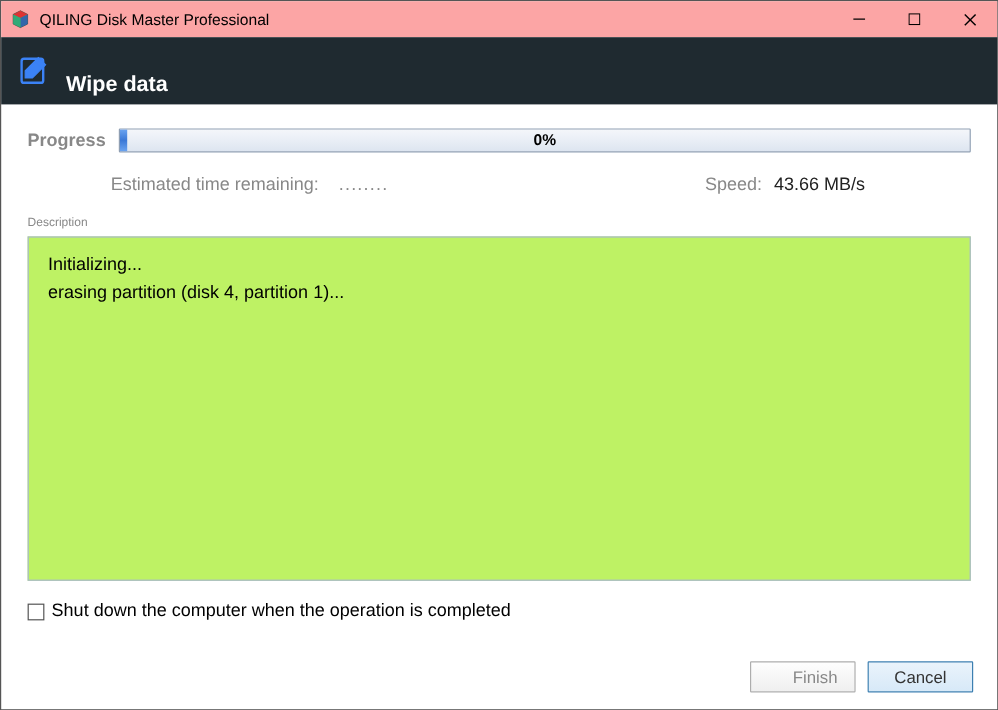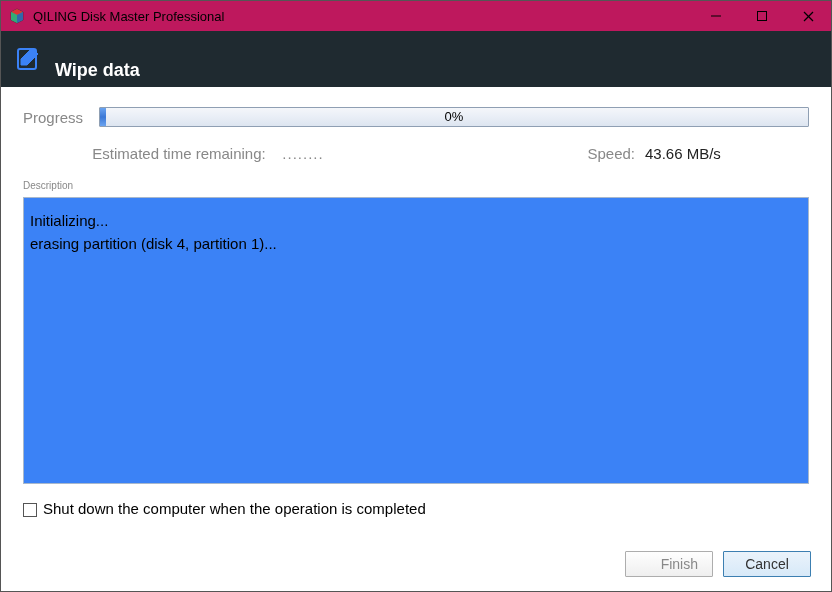--- a/index.html
+++ b/index.html
@@ -1,39 +1,39 @@
 <!DOCTYPE html>
 <html><head>
 <meta charset="utf-8">
 <style>
   * { box-sizing: border-box; margin: 0; padding: 0; }
   html, body { width: 832px; height: 592px; font-family: "Segoe UI", Tahoma, sans-serif; font-size: 14px; background: #fff; }
   .window { width: 832px; height: 592px; border: 1px solid #555; display: flex; flex-direction: column; background: #fff; position: relative; }
-  .titlebar { height: 30px; display: flex; align-items: center; background: #be185d; }
+  .titlebar { height: 30px; display: flex; align-items: center; background: #fca5a5; }
   .titlebar .app-icon { width: 16px; height: 16px; margin: 0 8px; }
   .titlebar .title { flex: 1; color: #000; font-size: 13px; }
   .titlebar .win-controls { display: flex; height: 100%; }
   .titlebar .win-btn { width: 46px; height: 100%; display: flex; align-items: center; justify-content: center; color: #000; font-family: "Segoe UI Symbol", sans-serif; font-size: 12px; cursor: default; }
   .titlebar .win-btn.close { font-size: 14px; }
   .header { height: 56px; background: #1f2a30; display: flex; align-items: center; padding: 0 14px; }
   .header .header-icon { width: 26px; height: 26px; margin-right: 14px; }
   .header .header-title { color: #fff; font-size: 18px; font-weight: 600; margin-top: 22px; }
   .content { flex: 1; padding: 20px 22px 20px 22px; display: flex; flex-direction: column; }
   .row { display: flex; align-items: center; }
   .label { color: #888; font-size: 15px; width: 76px; }
   .label-eta { color: #888; font-size: 15px; width: 190px; }
   .dots { color: #888; font-size: 15px; letter-spacing: 1px; }
   .speed-label { color: #888; font-size: 15px; margin-left: auto; margin-right: 10px; }
   .speed-value { color: #222; font-size: 15px; width: 164px; }
-  .progress-row { margin-bottom: 18px; }
+  .progress-row { margin-bottom: 18px; font-weight: bold; }
   .progress-bar { flex: 1; height: 20px; border: 1px solid #8f9fb3; background: linear-gradient(to bottom, #f4f6fa 0%, #e9eef6 50%, #dde5f0 100%); position: relative; border-radius: 1px; }
   .progress-fill { position: absolute; left: 0; top: 0; bottom: 0; width: 6px; background: linear-gradient(to bottom, #6aa3f0 0%, #3b78d6 50%, #6aa3f0 100%); }
   .progress-text { position: absolute; left: 0; right: 0; text-align: center; top: 1px; color: #000; font-size: 13px; }
   .desc-label { color: #888; font-size: 10px; margin-bottom: 6px; }
-  .desc-box { flex: 1; border: 1px solid #a8b8cc; background: #3b82f6; padding: 12px 6px; color: #000; font-size: 15px; line-height: 1.5; white-space: pre-line; min-height: 260px; }
+  .desc-box { flex: 1; border: 1px solid #a8b8cc; background: #bef264; padding: 12px 16px; color: #000; font-size: 15px; line-height: 1.5; white-space: pre-line; min-height: 260px; }
   .shutdown-row { display: flex; align-items: flex-end; margin-top: 16px; color: #000; font-size: 15px; }
   .shutdown-row input[type="checkbox"] { width: 14px; height: 14px; margin-right: 6px; appearance: none; border: 1px solid #555; background: #fff; }
   .footer { height: 54px; display: flex; align-items: center; justify-content: flex-end; padding: 0 20px; gap: 10px; }
   .btn { min-width: 88px; height: 26px; border: 1px solid #adadad; background: linear-gradient(to bottom, #fefefe, #efefef); color: #333; font-size: 14px; padding: 0 14px; border-radius: 1px; }
   .btn.default { border: 1px solid #3c7fb1; background: linear-gradient(to bottom, #eaf3fb, #d7e9f8); }
   .btn[disabled] { color: #888; text-align: right; }
   .eta-inner { display: flex; align-items: center; width: 100%; }
 </style>
 </head>
 <body>

